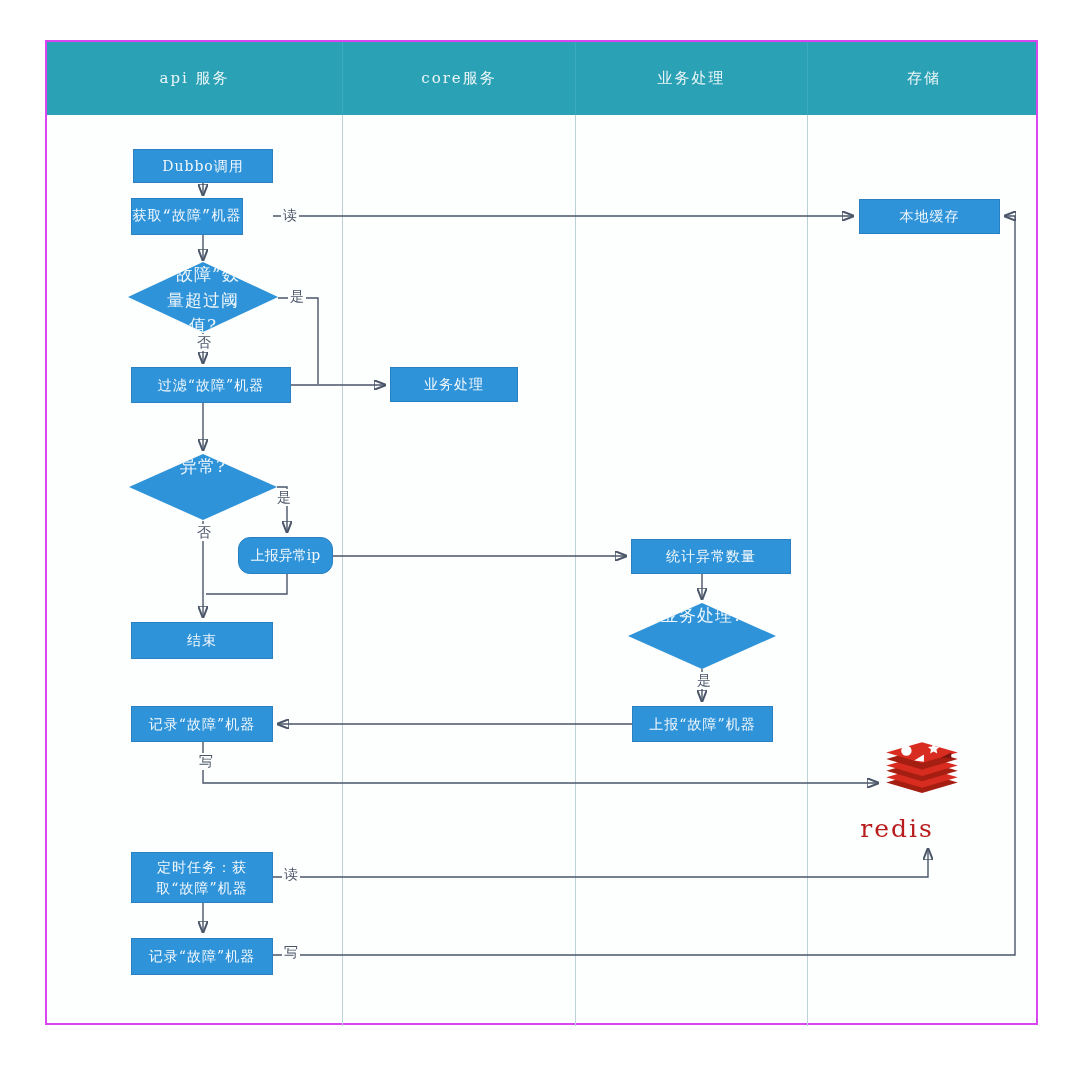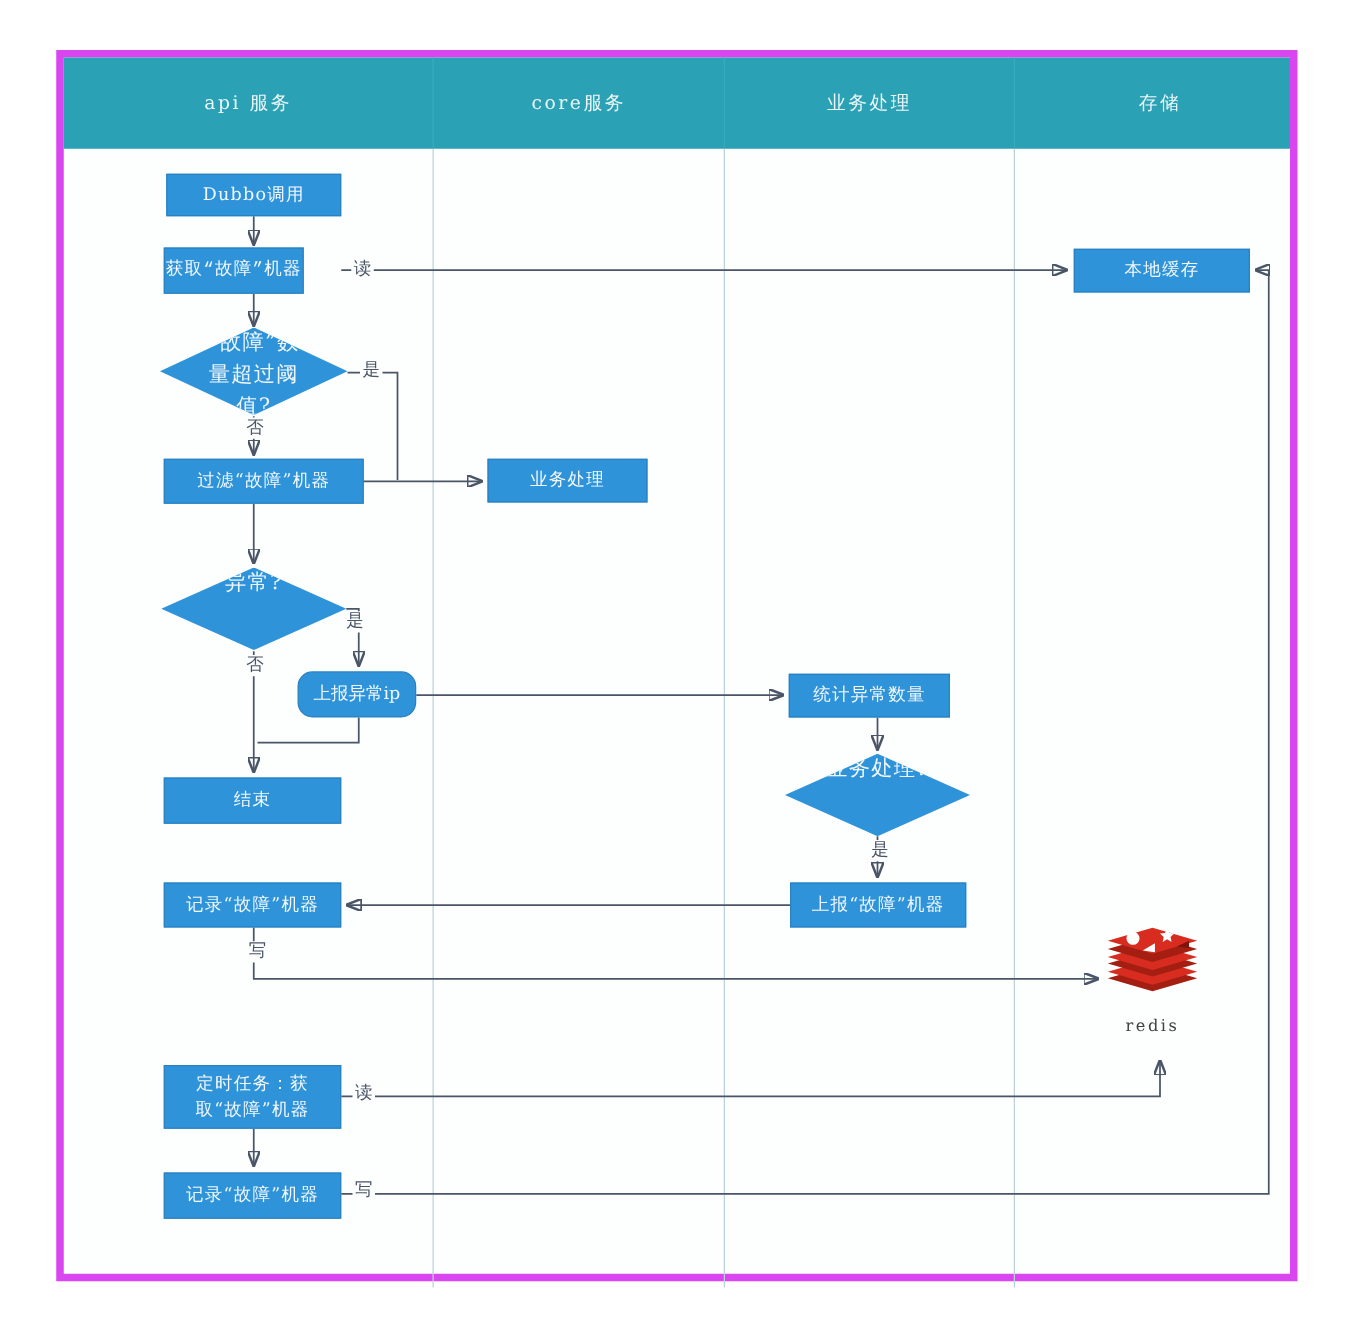--- a/index.html
+++ b/index.html
@@ -2,21 +2,21 @@
 <html><head>
 <meta charset="utf-8">
 <style>
   html,body{margin:0;padding:0;background:#ffffff;}
   .canvas{
     position:relative;width:1080px;height:1069px;background:#ffffff;overflow:hidden;
     font-family:"DejaVu Serif","Liberation Serif",serif;
   }
   .swimlane{
     position:absolute;left:45px;top:40px;width:993px;height:985px;
-    border:6px solid #d946ef;box-sizing:border-box;background:#fdfefe;
+    border:2px solid #d946ef;box-sizing:border-box;background:#fdfefe;
   }
   .lane-header{
     display:grid;grid-template-columns:296px 233px 232px 232px;
     height:73px;background:#2ba1b5;
   }
   .lane-header .cell{
     display:flex;align-items:center;justify-content:center;
     color:#eaf6f8;font-size:15px;letter-spacing:2px;
     border-right:1px solid #3aabbd;box-sizing:border-box;
   }
@@ -40,22 +40,22 @@
   }
   .diamond .wrap{display:inline-block;}
   .edges{position:absolute;left:0;top:0;width:1080px;height:1069px;pointer-events:none;}
   .edges path{fill:none;stroke:#4a5568;stroke-width:1.4;}
   .edge-label{
     position:absolute;background:#fdfefe;color:#4a5568;font-size:14px;
     padding:0 2px;line-height:17px;
   }
   .redis-wrap{position:absolute;left:883px;top:740px;width:78px;text-align:center;}
   .redis-label{
-    position:absolute;left:883px;top:814px;width:78px;text-align:center;
-    color:#404040;font-size:13px;letter-spacing:2px;
+    position:absolute;left:858px;top:814px;width:78px;text-align:center;
+    color:#b91c1c;font-size:25px;letter-spacing:2px;
   }
 </style>
 </head>
 <body>
 
 <div class="canvas">
 
   <div class="swimlane">
     <div class="lane-header">
       <div class="cell">api 服务</div>
@@ -90,40 +90,40 @@
     <path d="M333,556 H626" marker-end="url(#arr)"></path>
     <path d="M702,574 V599" marker-end="url(#arr)"></path>
     <path d="M702,669 V701" marker-end="url(#arr)"></path>
     <path d="M632,724 H278" marker-end="url(#arr)"></path>
     <path d="M203,742 V783 H878" marker-end="url(#arr)"></path>
     <path d="M273,877 H928 V849" marker-end="url(#arr)"></path>
     <path d="M203,903 V932" marker-end="url(#arr)"></path>
     <path d="M273,955 H1015 V216 H1005" marker-end="url(#arr)"></path>
   </svg>
 
-  <div class="node" style="left:133px;top:139px;width:140px;height:34px;">Dubbo调用</div>
+  <div class="node" style="left:133px;top:149px;width:140px;height:34px;">Dubbo调用</div>
   <div class="node" style="left:131px;top:198px;width:112px;height:37px;font-family:Liberation Mono, monospace;">获取“故障”机器</div>
   <div class="diamond" style="left:128px;top:262px;width:150px;height:70px;">
     <span class="wrap" style="width:88px;">“故障”数量超过阈值?</span>
   </div>
   <div class="node" style="left:131px;top:367px;width:160px;height:36px;">过滤“故障”机器</div>
   <div class="diamond" style="left:129px;top:454px;width:148px;height:66px;">
     <span class="wrap">异常?</span>
   </div>
   <div class="node" style="left:238px;top:537px;width:95px;height:37px;letter-spacing:0;border-radius:12px;">上报异常ip</div>
   <div class="node" style="left:131px;top:622px;width:142px;height:37px;">结束</div>
   <div class="node" style="left:131px;top:706px;width:142px;height:36px;">记录“故障”机器</div>
   <div class="node" style="left:131px;top:852px;width:142px;height:51px;">
     <span class="wrap" style="display:inline-block;width:96px;">定时任务：获取“故障”机器</span>
   </div>
   <div class="node" style="left:131px;top:938px;width:142px;height:37px;">记录“故障”机器</div>
 
   <div class="node" style="left:390px;top:367px;width:128px;height:35px;">业务处理</div>
 
-  <div class="node" style="left:631px;top:539px;width:129px;height:35px;text-align:center;">统计异常数量</div>
+  <div class="node" style="left:631px;top:539px;width:160px;height:35px;text-align:center;">统计异常数量</div>
   <div class="diamond" style="left:628px;top:603px;width:148px;height:66px;">
     <span class="wrap">业务处理?</span>
   </div>
   <div class="node" style="left:632px;top:706px;width:141px;height:36px;">上报“故障”机器</div>
 
   <div class="node" style="left:859px;top:199px;width:141px;height:35px;">本地缓存</div>
 
   <div class="redis-wrap">
     <svg width="78" height="72" viewBox="0 0 120 104" xmlns="http://www.w3.org/2000/svg">
       <g>

